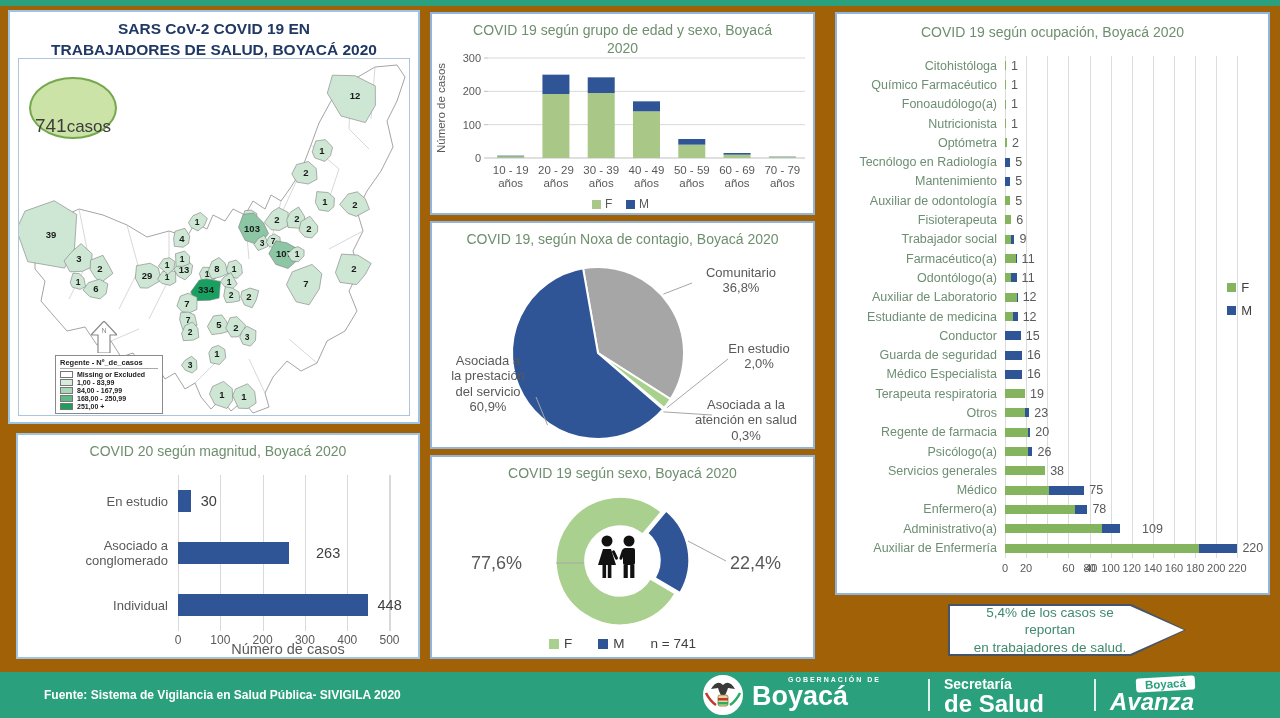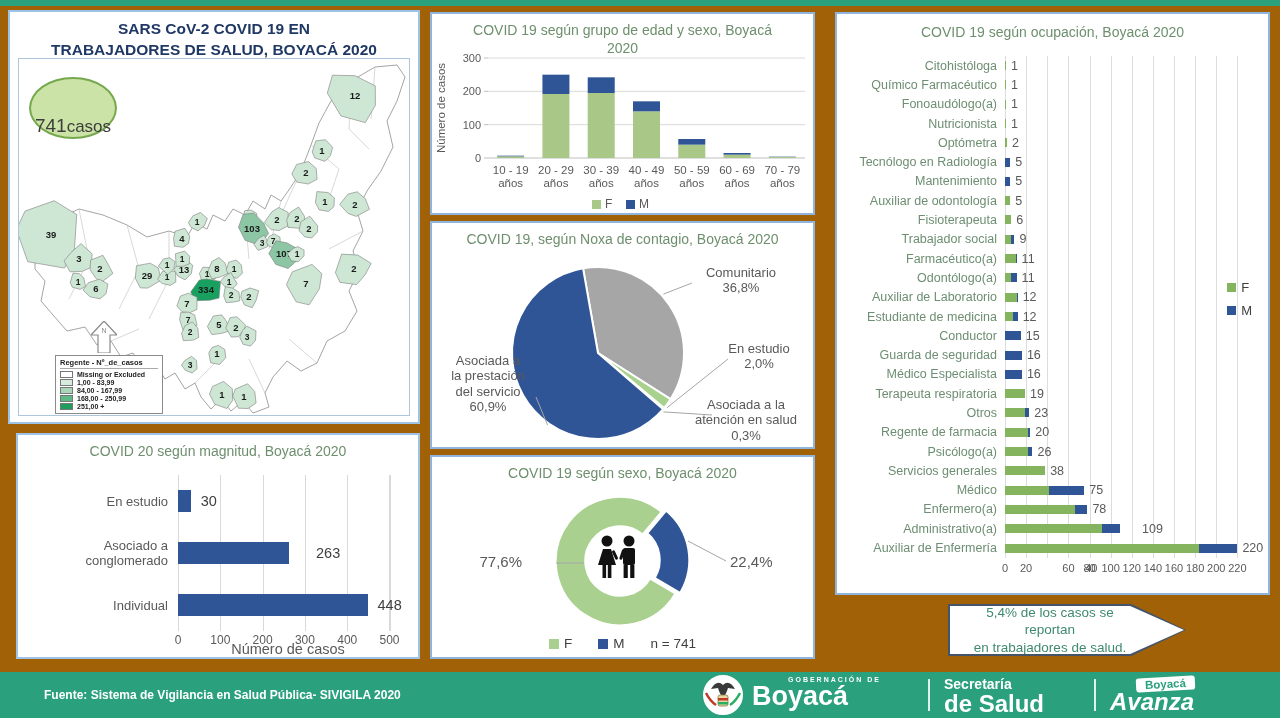--- a/index.html
+++ b/index.html
@@ -45,21 +45,21 @@
   #panel-noxa { left:430px; top:221px; width:385px; height:228px; }
   #noxa-area { position:absolute; left:0; top:26px; width:381px; height:198px; }
   .pie-lab { position:absolute; font-size:13px; color:#595959; text-align:center; line-height:1.18; white-space:pre-line; }
   #pie-lab-0 { left:246px; top:16px;  width:126px; }
   #pie-lab-1 { left:276px; top:92px;  width:102px; }
   #pie-lab-2 { left:248px; top:148px; width:132px; }
   #pie-lab-3 { left:0px;   top:104px; width:112px; }
 
   #panel-sexo { left:430px; top:455px; width:385px; height:204px; }
   #sexo-area { position:absolute; left:0; top:26px; width:381px; height:174px; }
-  .donut-lab { position:absolute; font-size:15px; color:#595959; }
+  .donut-lab { position:absolute; font-size:18px; color:#595959; }
   #donut-lab-f { left:26px; top:70px; width:64px; text-align:right; }
   #donut-lab-m { left:298px; top:70px; }
   #sexo-legend { position:absolute; left:0; bottom:6px; width:381px; display:flex; justify-content:center; align-items:center; gap:26px; font-size:13.5px; color:#404040; }
   .leg-item { display:flex; align-items:center; gap:5px; }
   .leg-sw { width:10px; height:10px; }
 
   
   #panel-ocup { left:835px; top:12px; width:435px; height:583px; }
   #ocup-rows { position:absolute; left:10px; top:42px; width:401px; }
   .oc-row { display:grid; grid-template-columns:158px 1fr; height:19.3px; align-items:center; }

